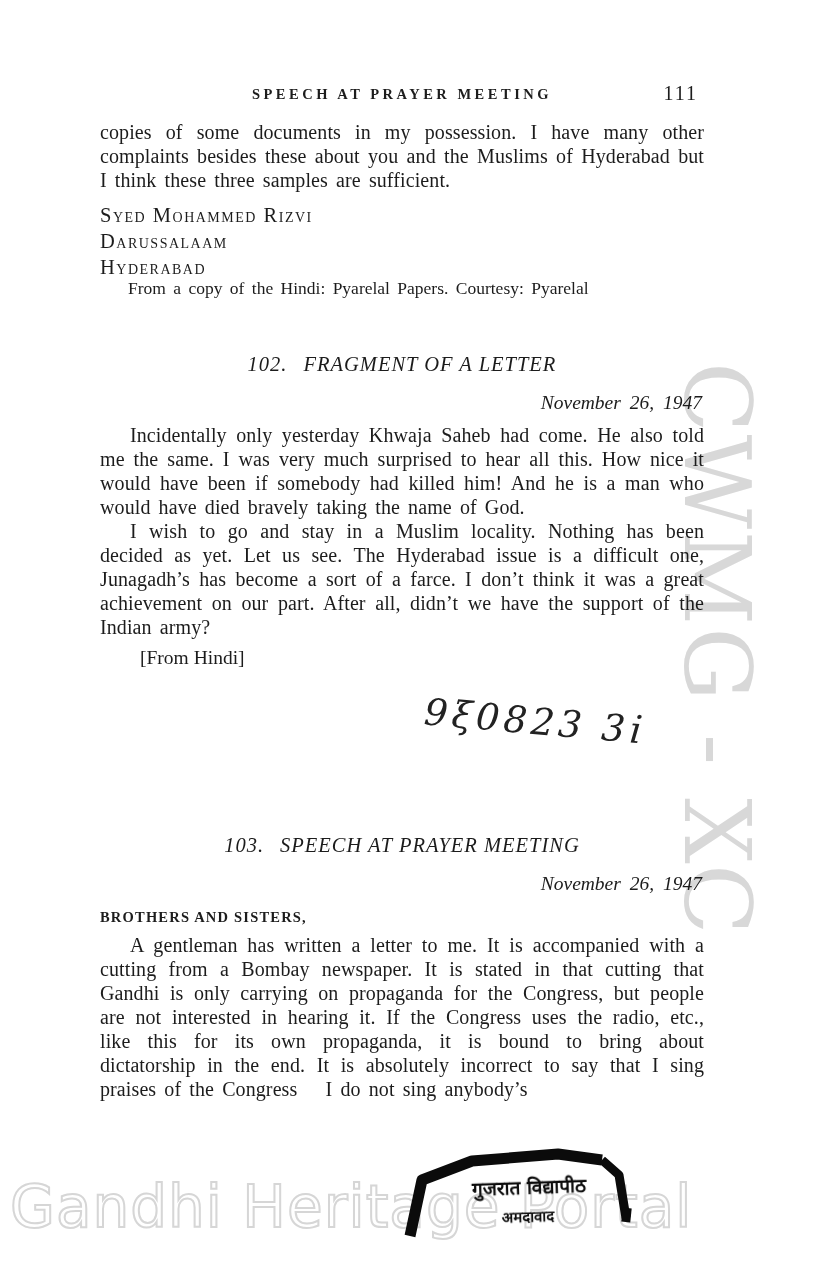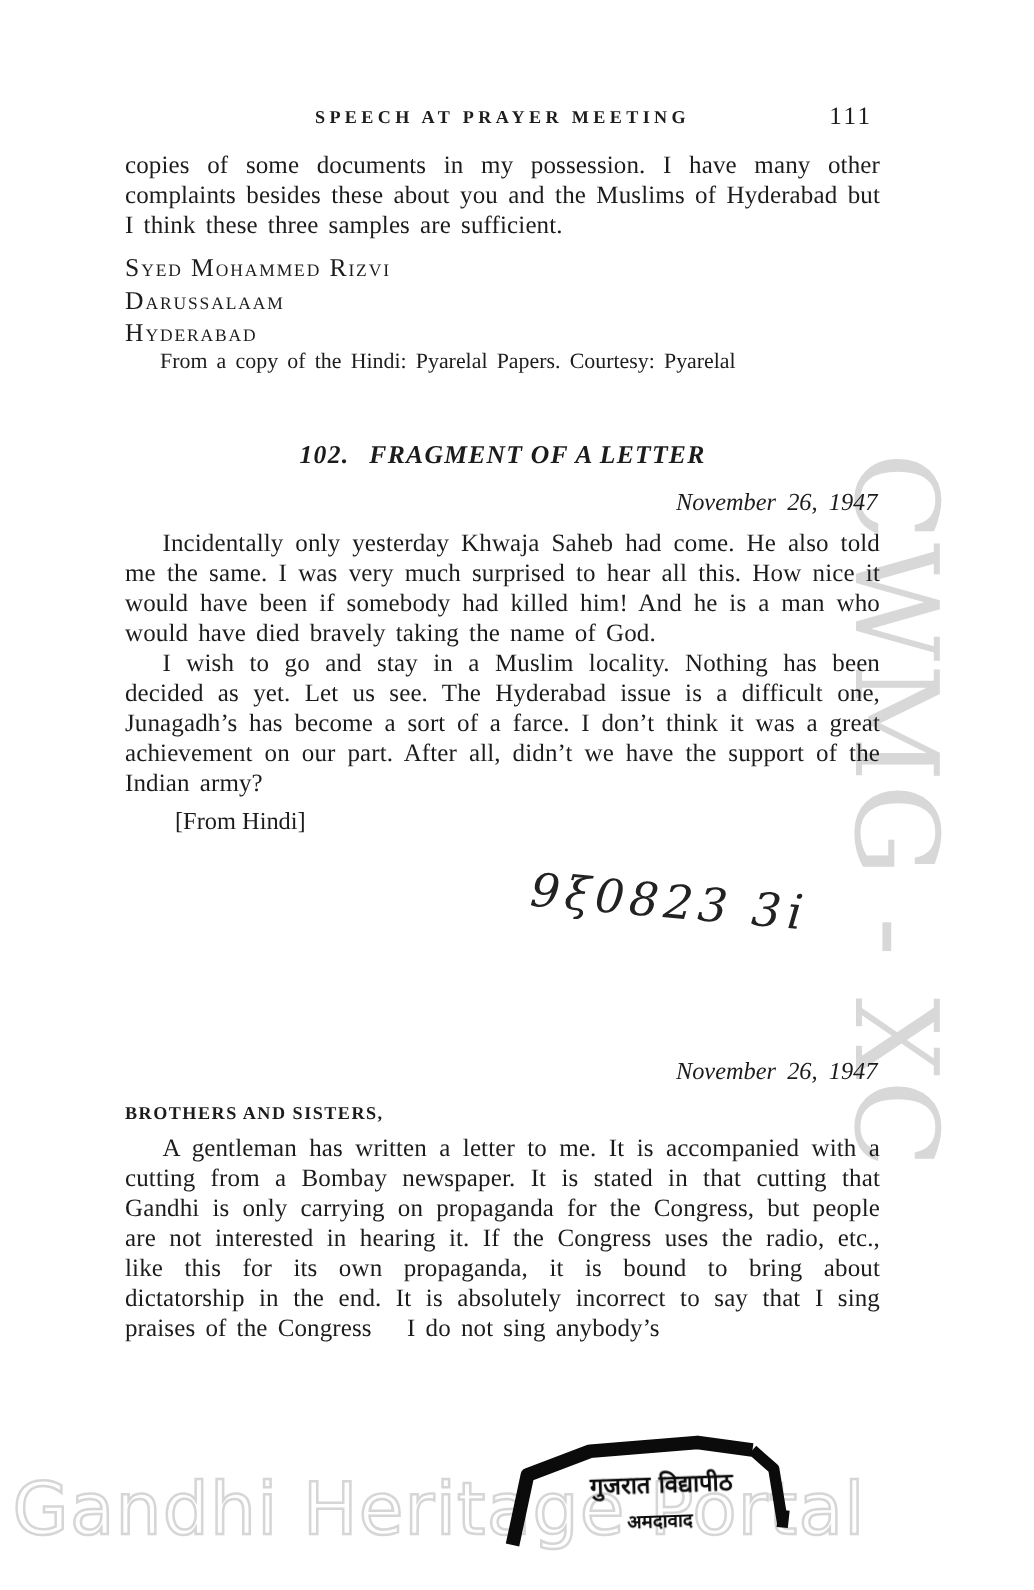--- a/index.html
+++ b/index.html
@@ -93,21 +93,21 @@
     font-size: 17.5px;
     word-spacing: 3px;
   }
   .section { position: absolute; left: 100px; width: 604px; z-index: 2; }
   .sec-102 { top: 351px; }
   .sec-103 { top: 832px; }
   .doc-heading {
     margin: 0;
     text-align: center;
     font-size: 20.5px;
-    font-weight: 700;
+    font-weight: 400;
     font-style: italic;
     letter-spacing: 1px;
     line-height: 26px;
   }
   .doc-number { margin-right: 16px; }
   .doc-date {
     margin-top: 15px;
     text-align: right;
     font-style: italic;
     font-size: 19.5px;
@@ -222,20 +222,21 @@
     <div class="doc-body">
       <p class="body-text indent">Incidentally only yesterday Khwaja Saheb had come.  He also told me the same.  I was very much surprised to hear all this.  How nice it would have been if somebody had killed him! And he is a man who would have died bravely taking the name of God.</p>
       <p class="body-text indent">I wish to go and stay in a Muslim locality.  Nothing has been decided as yet.  Let us see.  The Hyderabad issue is a difficult one, Junagadh’s has become a sort of a farce.  I don’t think it was a great achievement on our part.  After all, didn’t we have the support of the Indian army?</p>
     </div>
     <div class="from-note">[From Hindi]</div>
   </div>
 
   <div class="handwriting">9ξ0823 3ı̇</div>
 
   <div class="section sec-103">
+    <h2 class="doc-heading"><span class="doc-number">103.</span><span>SPEECH AT PRAYER MEETING</span></h2>
     <div class="doc-date">November 26, 1947</div>
     <div class="salutation">BROTHERS AND SISTERS,</div>
     <div class="doc-body">
       <p class="body-text indent">A gentleman has written a letter to me.  It is accompanied with a cutting from a Bombay newspaper.  It is stated in that cutting that Gandhi is only carrying on propaganda for the Congress, but people are not interested in hearing it.  If the Congress uses the radio, etc., like this for its own propaganda, it is bound to bring about dictatorship in the end.  It is absolutely incorrect to say that I sing praises of the Congress  I do not sing anybody’s</p>
     </div>
   </div>
 
   <div class="stamp">
     <svg width="252" height="116" viewBox="0 0 252 116">
       <polyline points="12,92 24,36 74,17 160,10 204,16" fill="none" stroke="#0b0b0b" stroke-width="11" stroke-linejoin="round"></polyline>

